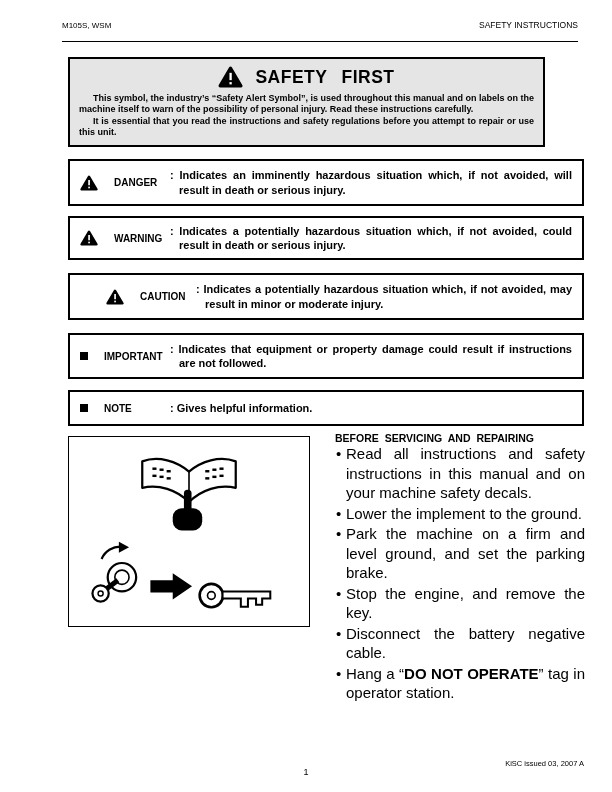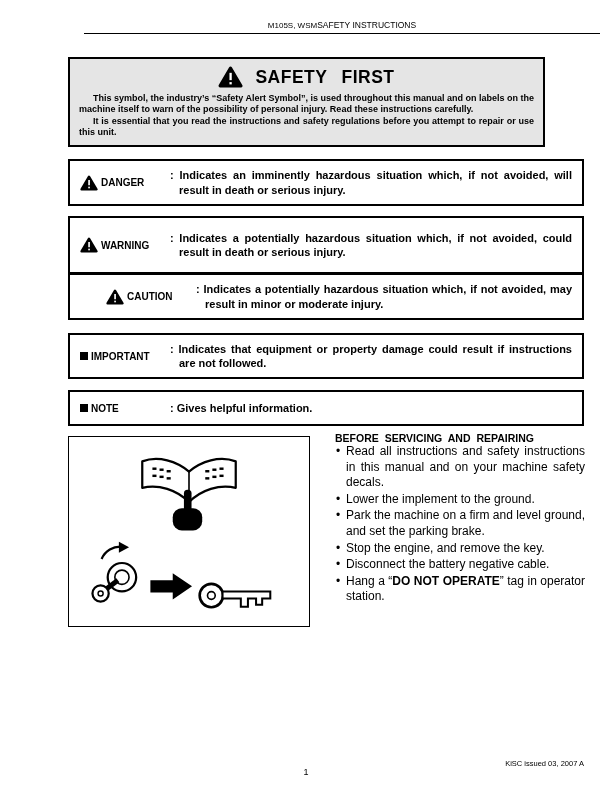--- a/index.html
+++ b/index.html
@@ -5,69 +5,69 @@
   html,body{margin:0;padding:0;}
   body{
     width:612px;height:792px;background:#ffffff;position:relative;
     font-family:"Liberation Sans", sans-serif;color:#000;
     -webkit-font-smoothing:antialiased;
   }
   .page{position:absolute;inset:0;background:#fff;overflow:hidden;}
 
   
   .header{
-    position:absolute;left:84px;top:20px;width:516px;
-    display:flex;justify-content:center;align-items:flex-end;
-    border-bottom:1.2px solid #000;padding-bottom:3px;
+    position:absolute;left:62px;top:20px;width:516px;
+    display:flex;justify-content:space-between;align-items:flex-end;
+    border-bottom:1.2px solid #000;padding-bottom:11px;
   }
   .header-left{font-size:8px;}
   .header-right{font-size:8.5px;}
 
   
   .safety-box{
     position:absolute;left:68px;top:57px;width:477px;
     border:2px solid #000;box-sizing:border-box;
     padding:5px 9px 7px 9px;background:#e5e5e5;
   }
   .safety-title{display:flex;justify-content:center;align-items:center;gap:12px;margin:2px 0 5px 0;}
   .safety-title-text{font-size:17.5px;font-weight:bold;word-spacing:9px;letter-spacing:.5px;}
   .safety-para{font-size:9px;font-weight:bold;line-height:1.26;text-align:justify;text-indent:14px;}
 
   
   .alert{
     position:absolute;left:68px;width:516px;border:2px solid #000;box-sizing:border-box;
     display:flex;align-items:center;padding:6px 10px;background:#fff;
   }
   .alert-0{top:159px;height:47px;}
-  .alert-1{top:216px;height:58px;}
+  .alert-1{top:216px;height:44px;}
   .alert-2{top:273px;height:47px;padding-left:36px;}
   .alert-3{top:333px;height:46px;}
   .alert-4{top:390px;height:36px;}
   .alert-label{
-    display:flex;align-items:center;gap:3px;width:90px;flex-shrink:0;
+    display:flex;align-items:center;gap:16px;width:90px;flex-shrink:0;
     font-size:10px;font-weight:bold;
   }
   .alert-text{
     flex:1;font-size:11px;font-weight:bold;line-height:1.3;text-align:justify;
     padding-left:9px;text-indent:-9px;
   }
   .tri-icon svg{display:block;}
   .sq-icon{display:inline-block;width:8px;height:8px;background:#000;flex-shrink:0;}
 
   
   .figure-box{
     position:absolute;left:68px;top:436px;width:242px;height:191px;
     border:1.5px solid #000;box-sizing:border-box;background:#fff;
   }
   .figure-box svg{display:block;width:100%;height:100%;}
 
   
   .before{position:absolute;left:335px;top:432px;width:250px;}
   .before-title{font-size:10.5px;font-weight:bold;word-spacing:3px;margin:0 0 0 0;}
-  .before-list{margin:0;padding:0;list-style:none;font-size:12px;line-height:1.3;}
+  .before-list{margin:0;padding:0;list-style:none;font-size:15px;line-height:1.3;}
   .before-list li{position:relative;padding-left:11px;margin-bottom:1px;text-align:justify;}
   .before-list li::before{content:"•";position:absolute;left:1px;top:0;}
   .bold{font-weight:bold;}
 
   
   .footer-page{position:absolute;left:0;top:767px;width:612px;text-align:center;font-size:9px;}
   .footer-right{position:absolute;right:28px;top:759px;font-size:7.5px;margin-left:20px;}
 </style>
 </head>
 <body>

